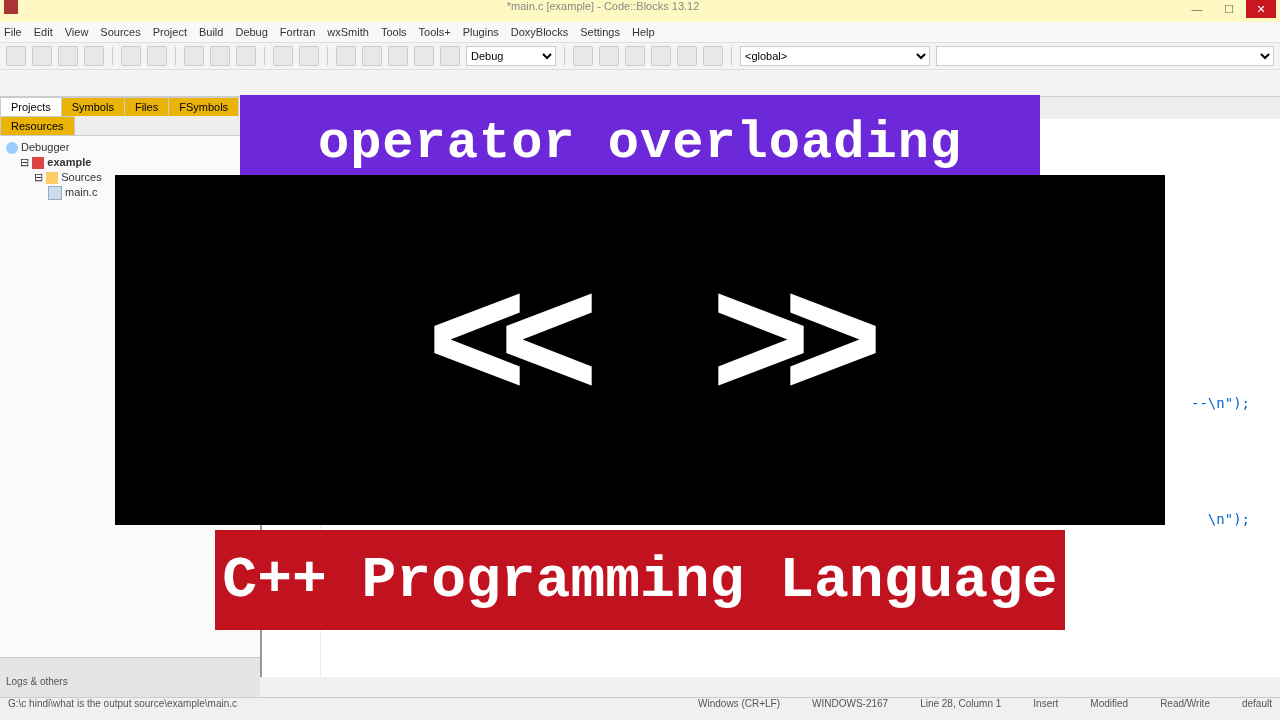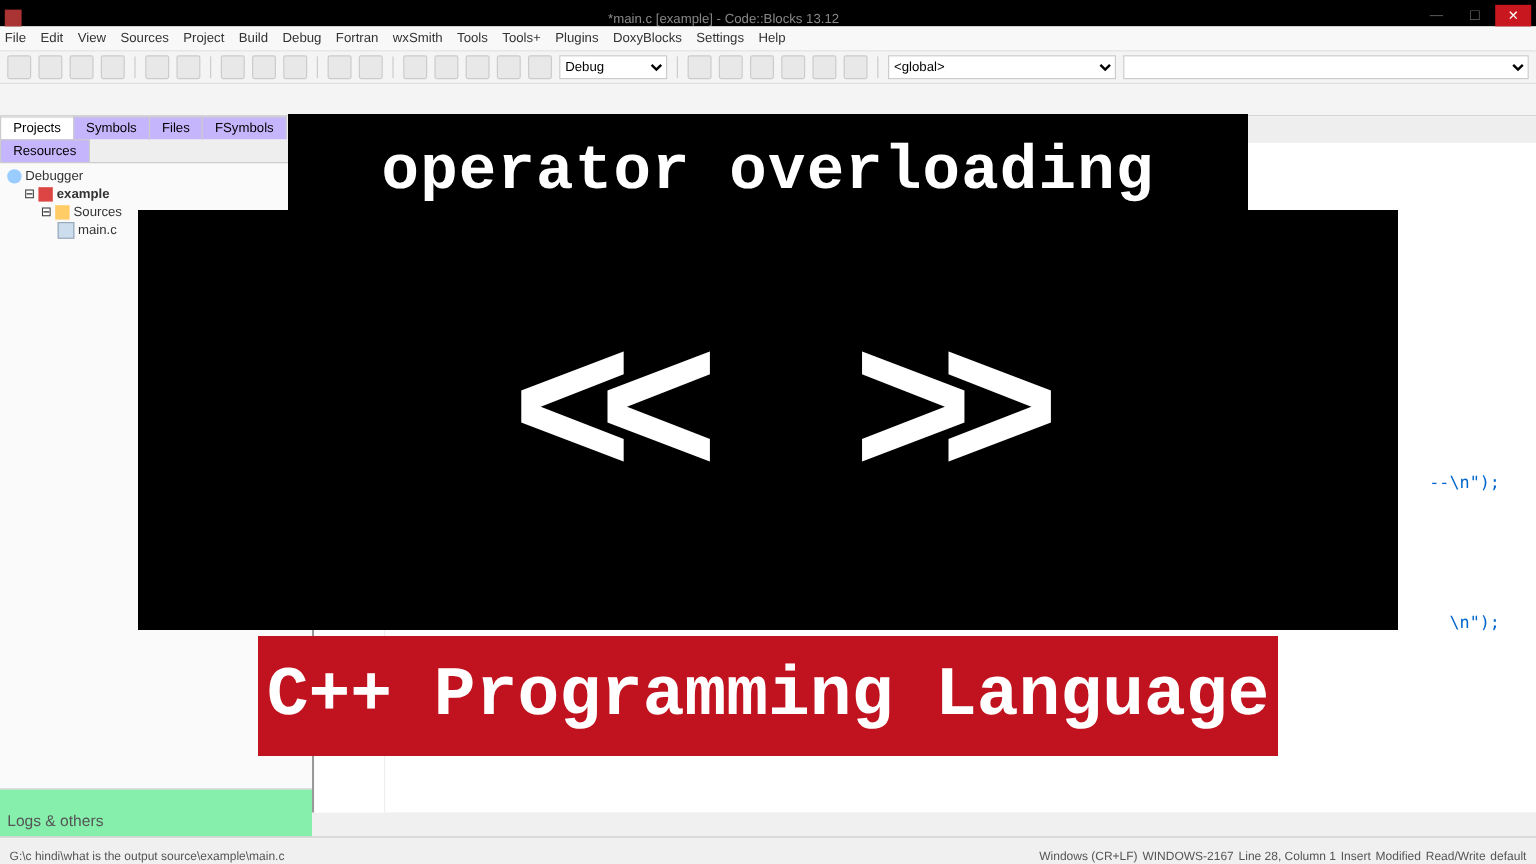--- a/index.html
+++ b/index.html
@@ -1,61 +1,61 @@
 <!DOCTYPE html>
 <html><head>
 <meta charset="utf-8">
 <style>
 html,body{margin:0;padding:0;width:1280px;height:720px;overflow:hidden;font-family:Tahoma,Verdana,sans-serif;font-size:11px;background:#f0f0f0;position:relative}
-.titlebar{height:22px;background:#000000;display:flex;align-items:flex-end;padding:0 4px;color:#444}
+.titlebar{height:22px;background:#fef9c3;display:flex;align-items:flex-start;padding:0 4px;color:#444}
 .titlebar .icon{width:14px;height:14px;background:#a33;margin-right:6px}
 .titlebar .title{flex:1;text-align:center;color:#888}
 .titlebar .winbtns{display:flex;gap:2px}
 .titlebar .winbtn{width:30px;height:18px;display:flex;align-items:center;justify-content:center;color:#666}
 .titlebar .close{background:#c8171e;color:#fff}
 .menubar{height:20px;background:#f8f8f8;display:flex;align-items:center;padding:0 4px;gap:12px;color:#333;border-bottom:1px solid #ddd}
 .menubar span{cursor:default}
 .toolbar{height:26px;background:#f4f4f4;display:flex;align-items:center;padding:0 6px;gap:6px;border-bottom:1px solid #ddd}
 .toolbar .btn{width:18px;height:18px;background:#e8e8e8;border:1px solid #ccc;border-radius:2px}
 .toolbar .sep{width:1px;height:18px;background:#ccc;margin:0 2px}
 .toolbar select{height:20px;font-size:11px;border:1px solid #ccc;background:#fff}
 .toolbar2{height:26px;background:#f4f4f4;display:flex;align-items:center;padding:0 6px;gap:6px;border-bottom:1px solid #ccc}
 .content{display:flex;height:calc(100% - 140px)}
 .sidebar{width:260px;background:#fafafa;border-right:2px solid #999;display:flex;flex-direction:column}
 .panel-title{padding:2px 6px;color:#888;border-bottom:1px solid #ddd}
 .tabs{display:flex;flex-wrap:wrap;border-bottom:1px solid #ccc;background:#eee}
-.tabs .tab{padding:3px 10px;border:1px solid #ccc;border-bottom:none;margin-right:-1px;background:#c4b5fd;cursor:default}
+.tabs .tab{padding:3px 10px;border:1px solid #ccc;border-bottom:none;margin-right:-1px;background:#eab308;cursor:default}
 .tabs .tab.active{background:#fff}
 .tree{padding:4px 6px;font-size:11px;color:#333}
 .tree .node{padding:1px 0}
 .tree .indent1{padding-left:14px}
 .tree .indent2{padding-left:28px}
 .tree .indent3{padding-left:42px}
 .tree .icon{display:inline-block;width:12px;height:12px;vertical-align:middle;margin-right:3px}
 .tree .i-ws{background:#9cf;border-radius:50%}
 .tree .i-prj{background:#d44}
 .tree .i-folder{background:#fc6}
 .tree .i-file{background:#cde;border:1px solid #9ab}
 .editor{flex:1;background:#fff;display:flex;flex-direction:column}
 .edtabs{height:22px;background:#eee;display:flex;align-items:flex-end;padding-left:8px}
 .edtabs .etab{padding:3px 10px;background:#fff;border:1px solid #ccc;border-bottom:none;font-size:11px}
 .edtabs .etab .x{color:#888;margin-left:6px}
 .code{flex:1;display:flex;font-family:Consolas,monospace;font-size:14px;position:relative}
 .gutter{width:50px;background:#fff;border-right:1px solid #eee;text-align:right;color:#999;padding:2px 8px 0 0;line-height:18px}
 .codetext{flex:1;padding:2px 0 0 30px;color:#008000;line-height:18px}
 .codetext .kw{color:#008000}
 .logs{position:absolute;bottom:22px;left:0;width:260px;height:40px;background:#fafafa;border-top:1px solid #ccc}
-.logs .lt{background:#86efac;padding:18px 6px;font-size:13px;color:#555}
+.logs .lt{background:#e5e5e5;padding:18px 6px;font-size:10px;color:#555}
 .logs .ltabs{display:flex;padding:2px 4px;gap:4px}
 .logs .ltabs .lt2{padding:2px 8px;border:1px solid #ccc;background:#fff;font-size:10px}
-.statusbar{position:absolute;bottom:0;left:0;right:0;height:22px;background:#f0f0f0;border-top:1px solid #ccc;display:flex;align-items:flex-end;justify-content:space-between;padding:0 8px;color:#555;font-size:10px}
-.statusbar .right{display:flex;gap:4px}
+.statusbar{position:absolute;bottom:0;left:0;right:0;height:22px;background:#f0f0f0;border-top:1px solid #ccc;display:flex;align-items:flex-start;justify-content:space-between;padding:0 8px;color:#555;font-size:10px}
+.statusbar .right{display:flex;gap:32px}
 
 .overlay{position:absolute;left:50%;transform:translateX(-50%);pointer-events:none}
-.banner-blue{top:95px;width:800px;height:96px;background:#000000;color:#fff;display:flex;align-items:center;justify-content:center;font-family:Consolas,'Courier New',monospace;font-size:52px;font-weight:bold;letter-spacing:1px}
+.banner-blue{top:95px;width:800px;height:96px;background:#6d28d9;color:#fff;display:flex;align-items:center;justify-content:center;font-family:Consolas,'Courier New',monospace;font-size:52px;font-weight:bold;letter-spacing:1px}
 .banner-black{top:175px;width:1050px;height:350px;background:#000;display:flex;align-items:center;justify-content:center;gap:140px}
 .banner-black .sym{color:#fff;font-family:Consolas,'Courier New',monospace;font-size:170px;font-weight:bold;letter-spacing:-30px}
 .banner-red{top:530px;width:850px;height:100px;background:#c1121f;color:#fff;display:flex;align-items:center;justify-content:center;font-family:Consolas,'Courier New',monospace;font-size:58px;font-weight:bold}
 .code-snip{position:absolute;right:30px;font-family:Consolas,monospace;font-size:14px;color:#0066cc}
 .code-snip.s1{top:395px}
 .code-snip.s2{top:511px}
 </style>
 </head>
 <body>
 

